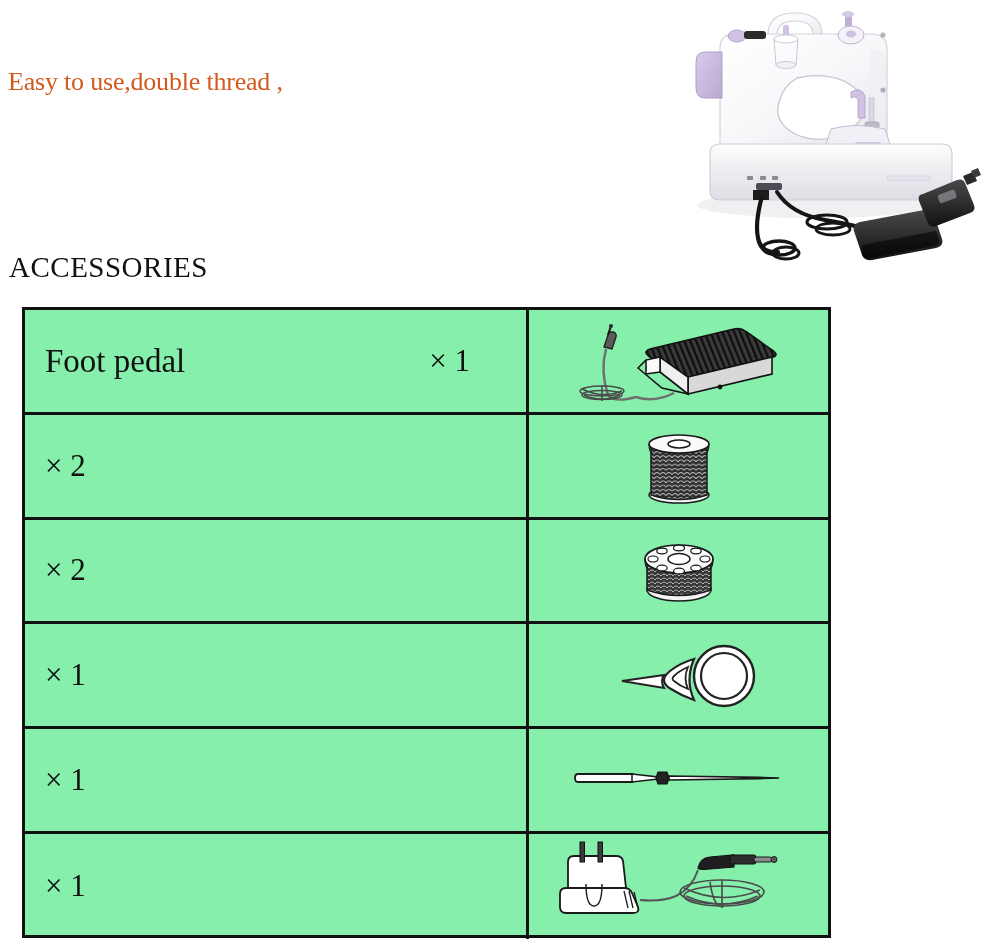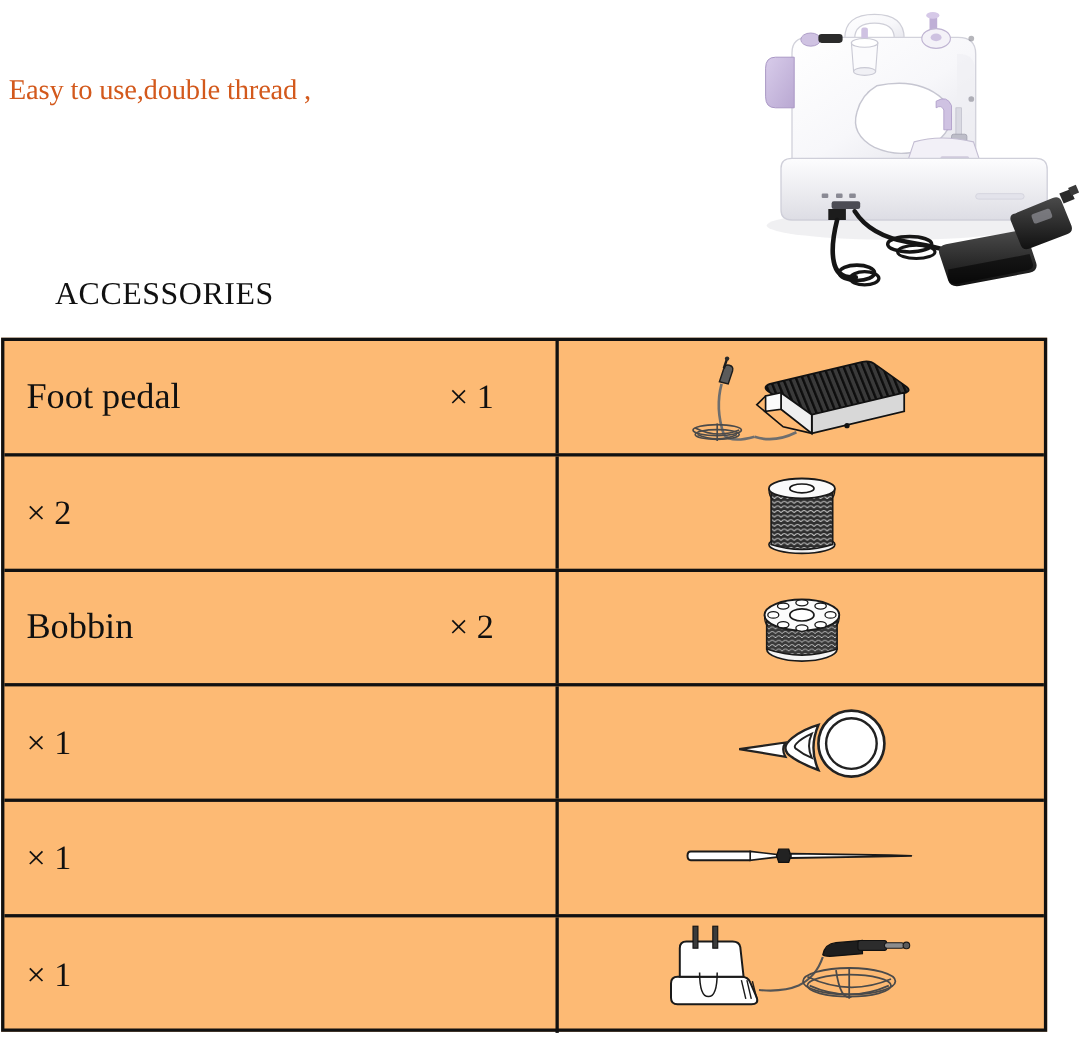--- a/index.html
+++ b/index.html
@@ -47,33 +47,32 @@
   
   #accessories-label {
     position: absolute;
     left: 9px;
     top: 250px;
     font-size: 29px;
     line-height: 34px;
     letter-spacing: 0.5px;
     color: #111111;
     font-family: "Liberation Serif", "DejaVu Serif", serif;
-    margin-left: 41px;
   }
 
   
   #accessories-table {
     position: absolute;
-    left: 1px;
+    left: 22px;
     top: 307px;
-    width: 951px;
+    width: 809px;
     height: 631px;
     border: 3px solid #111111;
     box-sizing: border-box;
-    background: #fdba74;
+    background: #86efac;
   }
   .acc-row {
     display: flex;
     height: 104.8px;
     box-sizing: border-box;
     border-bottom: 3px solid #111111;
   }
   .acc-row:last-child { border-bottom: none; }
 
   .acc-cell-name {
@@ -278,21 +277,20 @@
         <ellipse cx="55" cy="24" rx="11" ry="4" fill="#FFFFFF" stroke="#1A1A1A" stroke-width="1.5"></ellipse>
 
         <path d="M25 24 q0 8 4 10" fill="none" stroke="#1A1A1A" stroke-width="1.2"></path>
         <path d="M85 24 q0 8 -4 10" fill="none" stroke="#1A1A1A" stroke-width="1.2"></path>
       </svg>
     </div>
   </div>
 
   <div class="acc-row">
     <div class="acc-cell-name">
-      <span class="acc-name">Bobbin</span>
       <span class="acc-qty">× 2</span>
     </div>
     <div class="acc-cell-image">
       <svg width="120" height="92" viewBox="0 0 120 92">
         <defs>
           <pattern id="bobWind" width="6" height="4" patternUnits="userSpaceOnUse">
             <rect width="6" height="4" fill="#393939"></rect>
             <path d="M0 4 q3 -4 6 0" fill="none" stroke="#D4D4D4" stroke-width="0.8"></path>
           </pattern>
         </defs>

